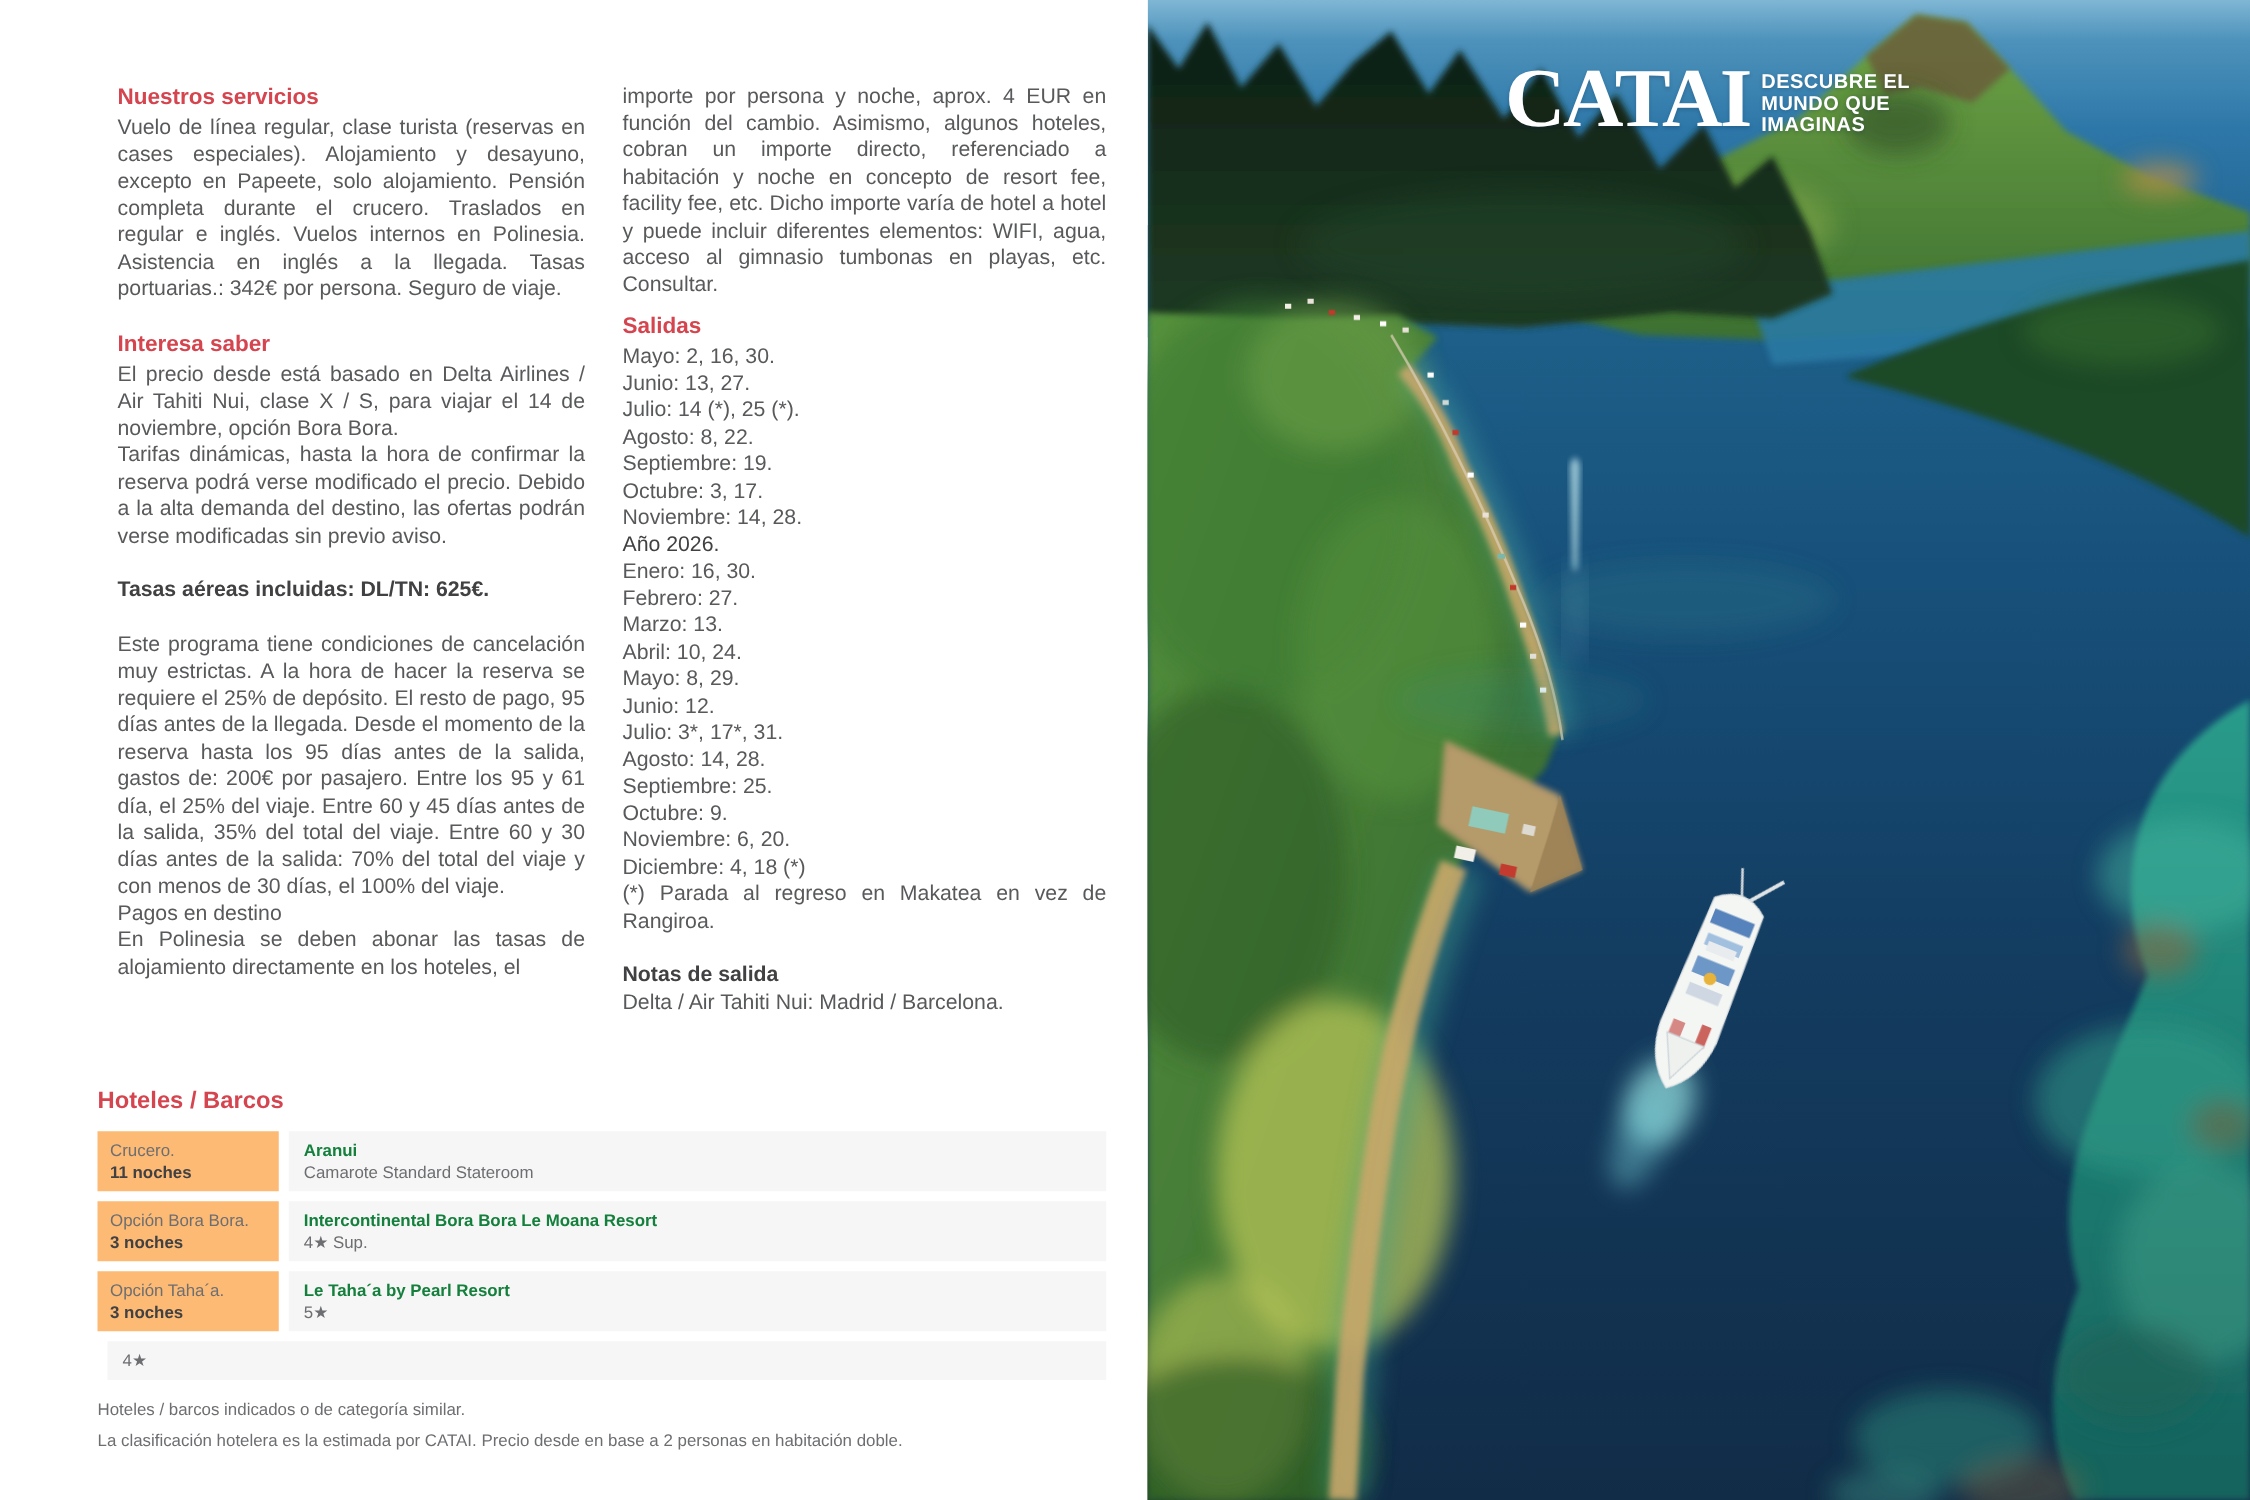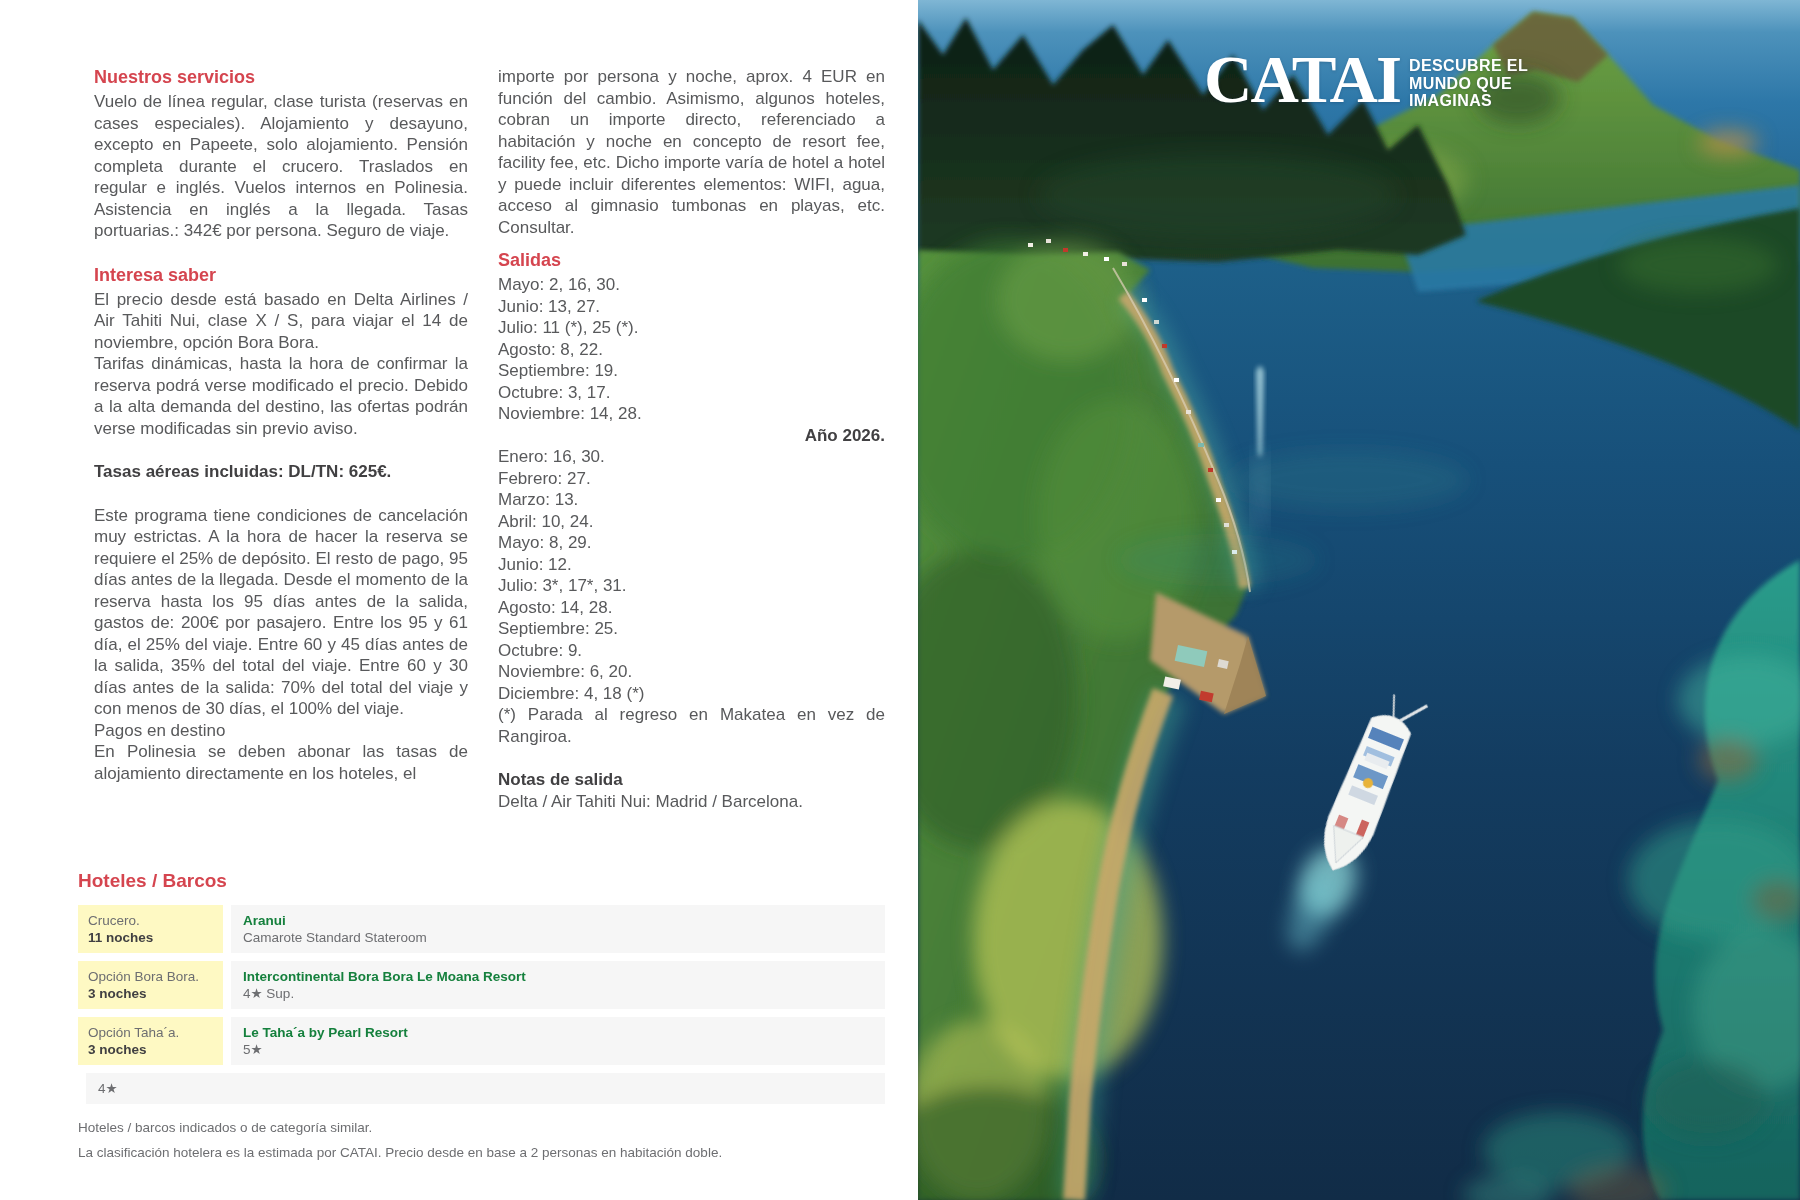--- a/index.html
+++ b/index.html
@@ -14,27 +14,27 @@
   .content{position:absolute;left:78px;top:66px;width:807px;}
   .col{position:absolute;top:0;font-size:17px;line-height:21.5px;color:#58595B;}
   .col1{left:16px;width:374px;}
   .col2{left:420px;width:387px;}
   .rhead{color:#D5454F;font-weight:bold;font-size:18px;line-height:22px;margin:0 0 3px 0;}
   .para{text-align:justify;margin:0 0 0 0;}
   .gap-s{height:22px;}
   .gap-xs{height:11px;}
   .boldline{font-weight:bold;color:#414042;}
   .dep-line{white-space:nowrap;}
-  .dep-year{font-weight:bold;color:#414042;text-align:right;}
+  .dep-year{font-weight:normal;color:#414042;}
 
   
   .hotels{position:absolute;left:0;top:803px;width:807px;}
   .hotels-heading{color:#D5454F;font-weight:bold;font-size:19px;line-height:23px;margin:0 0 13px 0;}
   .hrow{display:flex;margin-bottom:8px;font-size:13.5px;line-height:17px;}
-  .hcell-label{width:125px;background:#fef9c3;padding:7px 10px;color:#6D6E71;flex:none;}
+  .hcell-label{width:125px;background:#fdba74;padding:7px 10px;color:#6D6E71;flex:none;}
   .hcell-spacer{width:8px;flex:none;}
   .hcell-main{flex:1;background:#F6F6F6;padding:7px 12px;color:#6D6E71;}
   .hlabel-bold{font-weight:bold;color:#414042;}
   .hname{font-weight:bold;color:#15803d;}
   .footnotes{margin-top:16px;font-size:13.5px;line-height:16px;color:#6D6E71;}
   .footnote{margin-bottom:9px;}
 
   
   .photo{position:absolute;left:918px;top:0;width:882px;height:1200px;overflow:hidden;}
   .photo svg{display:block;width:882px;height:1200px;}
@@ -68,21 +68,21 @@
       <p class="para">En Polinesia se deben abonar las tasas de alojamiento directamente en los hoteles, el</p>
     </div>
 
     <div class="col col2">
       <p class="para">importe por persona y noche, aprox. 4 EUR en función del cambio. Asimismo, algunos hoteles, cobran un importe directo, referenciado a habitación y noche en concepto de resort fee, facility fee, etc. Dicho importe varía de hotel a hotel y puede incluir diferentes elementos: WIFI, agua, acceso al gimnasio tumbonas en playas, etc. Consultar.</p>
 
       <div class="gap-xs"></div>
       <h3 class="rhead">Salidas</h3>
       <div class="dep-line">Mayo: 2, 16, 30.</div>
       <div class="dep-line">Junio: 13, 27.</div>
-      <div class="dep-line">Julio: 11 (*), 25 (*).</div>
+      <div class="dep-line">Julio: 14 (*), 25 (*).</div>
       <div class="dep-line">Agosto: 8, 22.</div>
       <div class="dep-line">Septiembre: 19.</div>
       <div class="dep-line">Octubre: 3, 17.</div>
       <div class="dep-line">Noviembre: 14, 28.</div>
       <div class="dep-line dep-year">Año 2026.</div>
       <div class="dep-line">Enero: 16, 30.</div>
       <div class="dep-line">Febrero: 27.</div>
       <div class="dep-line">Marzo: 13.</div>
       <div class="dep-line">Abril: 10, 24.</div>
       <div class="dep-line">Mayo: 8, 29.</div>

